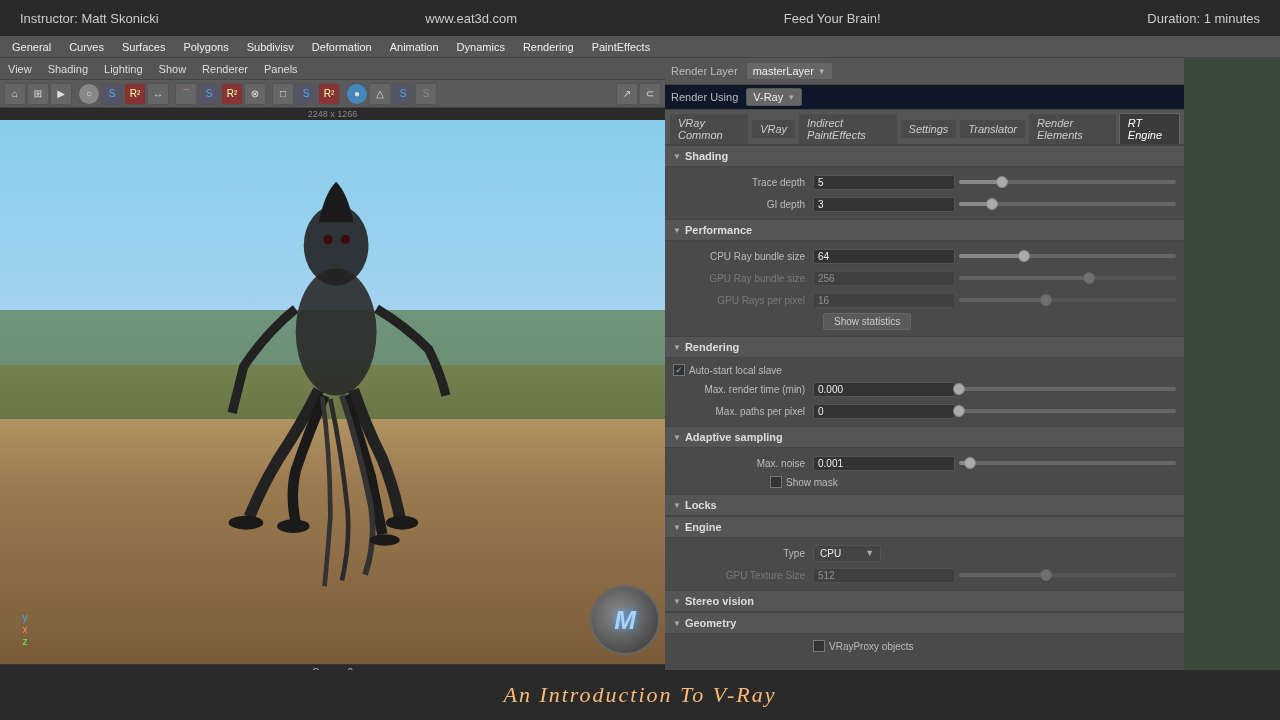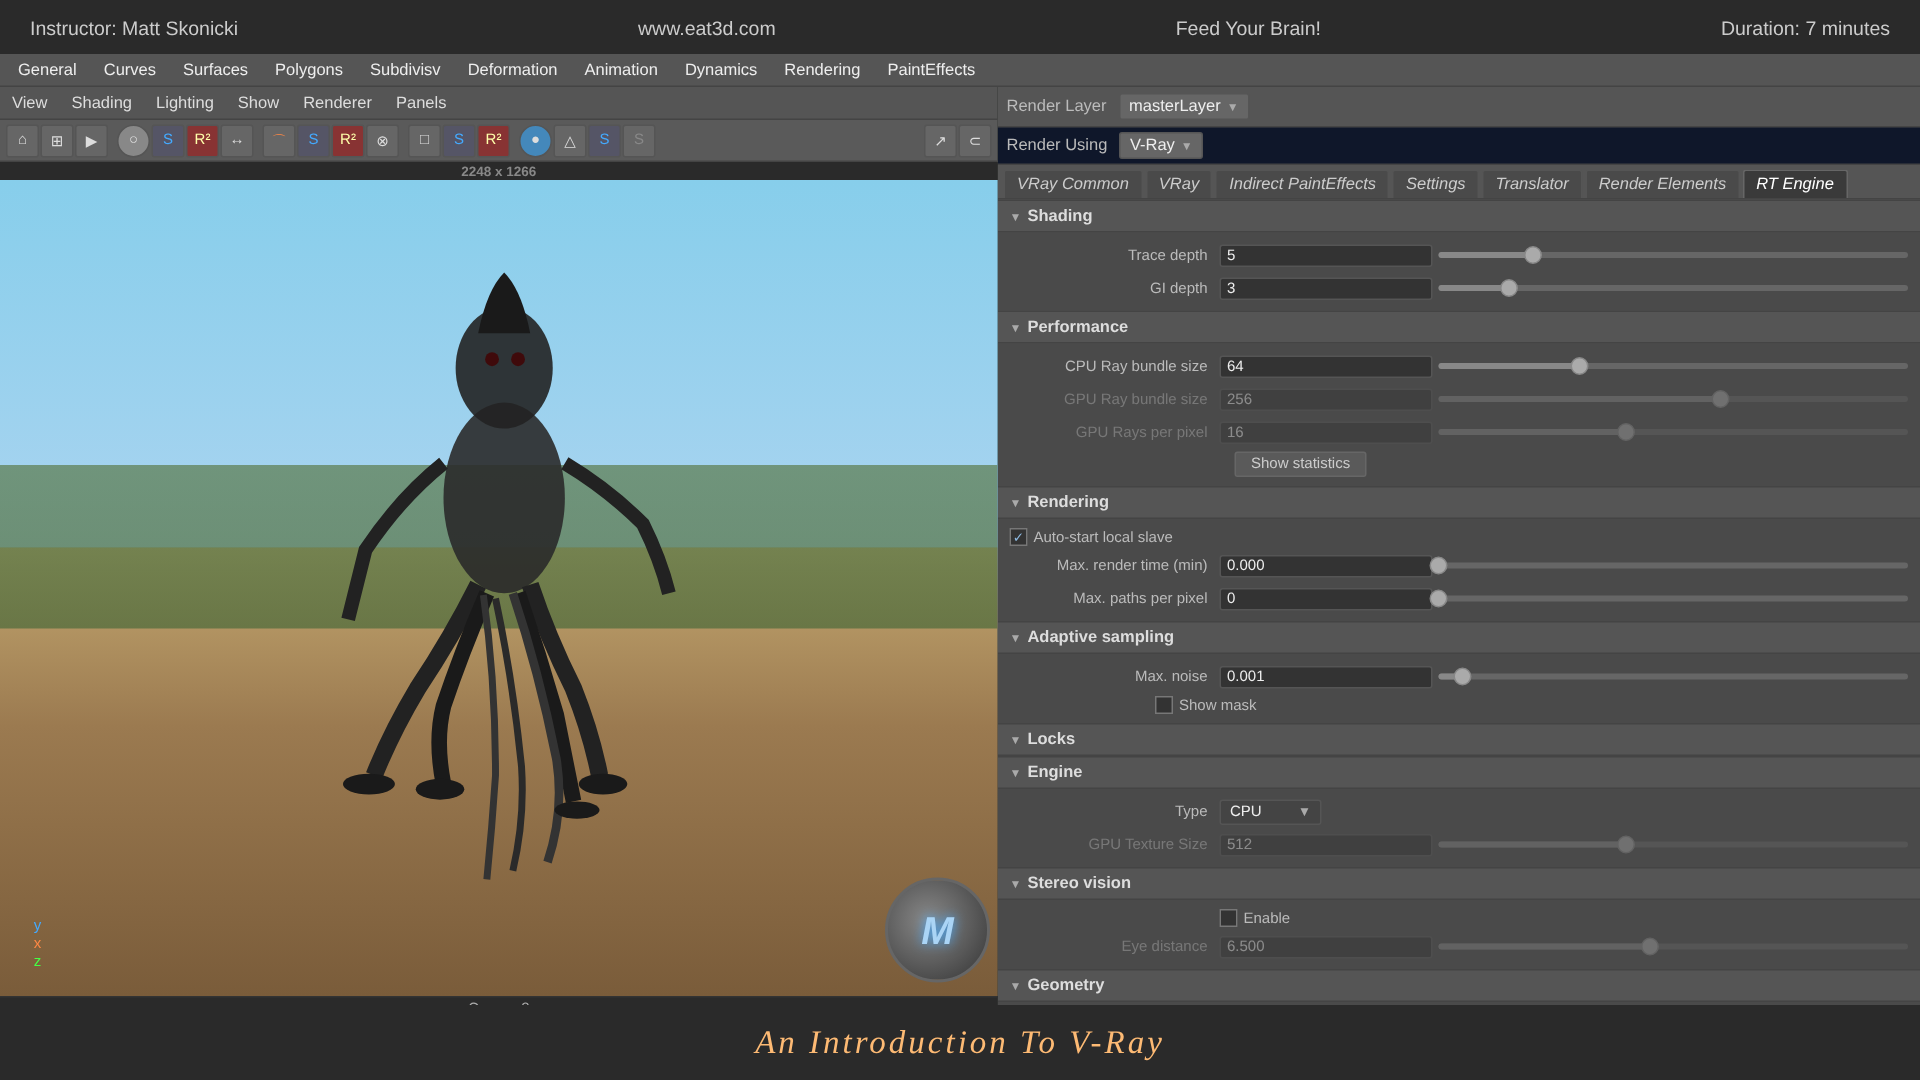--- a/index.html
+++ b/index.html
@@ -336,37 +336,37 @@
       align-items: center;
     }
   </style>
 </head>
 <body>
 
 <div id="top-banner">
   <span>Instructor: Matt Skonicki</span>
   <span>www.eat3d.com</span>
   <span>Feed Your Brain!</span>
-  <span>Duration: 7 minutes</span>
+  <span>Duration: 1 minutes</span>
 </div>
 
 <div id="menu-bar">
   <div class="menu-item">General</div>
   <div class="menu-item">Curves</div>
   <div class="menu-item">Surfaces</div>
   <div class="menu-item">Polygons</div>
   <div class="menu-item">Subdivisv</div>
   <div class="menu-item">Deformation</div>
   <div class="menu-item">Animation</div>
   <div class="menu-item">Dynamics</div>
   <div class="menu-item">Rendering</div>
   <div class="menu-item">PaintEffects</div>
 </div>
 
-<div style="display:flex; width:1280px; height:calc(720px - 36px - 22px); position:relative;">
+<div style="display:flex; width:1184px; height:calc(720px - 36px - 22px); position:relative;">
 
   <div style="width:665px; flex-shrink:0; display:flex; flex-direction:column; background:#2a2a2a; position:relative;">
 
     <div id="secondary-toolbar">
       <span class="sec-item">View</span>
       <span class="sec-item">Shading</span>
       <span class="sec-item">Lighting</span>
       <span class="sec-item">Show</span>
       <span class="sec-item">Renderer</span>
       <span class="sec-item">Panels</span>
@@ -394,21 +394,21 @@
       <div class="tool-btn" style="background:#4488bb; border-radius:50%;">●</div>
       <div class="tool-btn">△</div>
       <div class="tool-btn" style="color:#4af; background:#556;">S</div>
       <div class="tool-btn" style="color:#888;">S</div>
       <div class="tool-sep"></div>
       <div style="flex:1;"></div>
       <div class="tool-btn">↗</div>
       <div class="tool-btn">⊂</div>
     </div>
 
-    <div style="text-align:center; font-size:9px; color:#888; background:#2a2a2a; padding:1px 0;font-weight:bold;">2248 x 1266</div>
+    <div style="text-align:center; font-size:9px; color:#888; background:#2a2a2a; padding:1px 0;">2248 x 1266</div>
 
     <div id="viewport-img" style="flex:1; position:relative; overflow:hidden;">
 
       <div style="position:absolute; top:0; left:0; width:100%; height:45%; background:linear-gradient(180deg, #87CEEB 0%, #aad4f0 100%);"></div>
 
       <div style="position:absolute; bottom:0; left:0; width:100%; height:55%; background:linear-gradient(180deg, #c4a870 0%, #9b7a50 40%, #7a5c3a 100%);"></div>
 
       <div style="position:absolute; top:35%; left:0; width:100%; height:20%; background:linear-gradient(180deg, #5a7a4a 0%, #4a6a3a 100%); opacity:0.7;"></div>
 
       <svg style="position:absolute; top:5%; left:18%; width:65%; height:85%;" viewBox="0 0 300 400">
@@ -635,36 +635,20 @@
             <div class="slider-fill" style="width:40%;"></div>
             <div class="slider-handle" style="left:40%;"></div>
           </div>
         </div>
       </div>
 
       <div class="section-header">
         <span class="section-arrow">▼</span>
         <span class="section-title">Stereo vision</span>
       </div>
-      <div class="section-body">
-        <div style="padding:2px 8px;">
-          <div class="row-checkbox" style="padding:0; margin-left:140px;">
-            <div class="checkbox-box"></div>
-            <span class="checkbox-label">Enable</span>
-          </div>
-        </div>
-        <div class="row row-disabled">
-          <span class="row-label" style="opacity:0.4;">Eye distance</span>
-          <input class="row-input" value="6.500" readonly="" style="opacity: 0.4;">
-          <div class="row-slider" style="opacity:0.4;">
-            <div class="slider-fill" style="width:45%;"></div>
-            <div class="slider-handle" style="left:45%;"></div>
-          </div>
-        </div>
-      </div>
 
       <div class="section-header">
         <span class="section-arrow">▼</span>
         <span class="section-title">Geometry</span>
       </div>
       <div class="section-body">
         <div style="padding:2px 8px;">
           <div class="row-checkbox" style="padding:0; margin-left:140px;">
             <div class="checkbox-box"></div>
             <span class="checkbox-label">VRayProxy objects</span>

